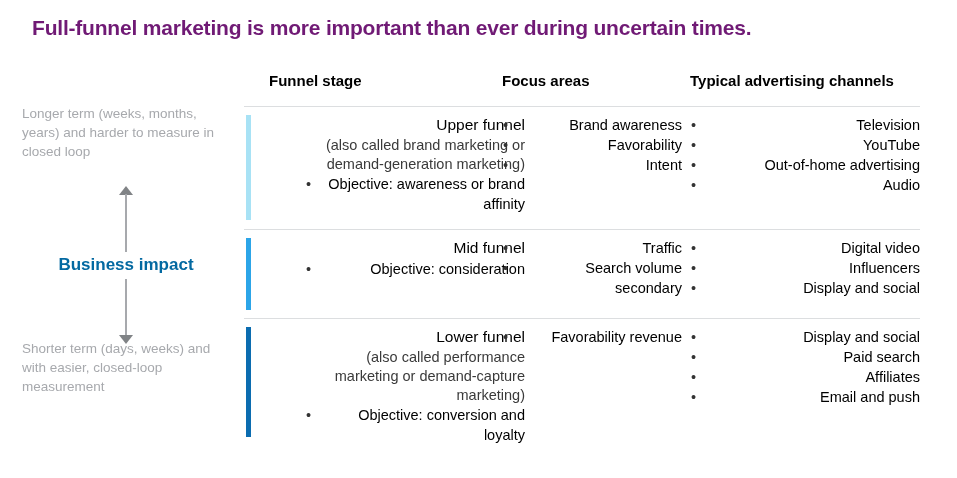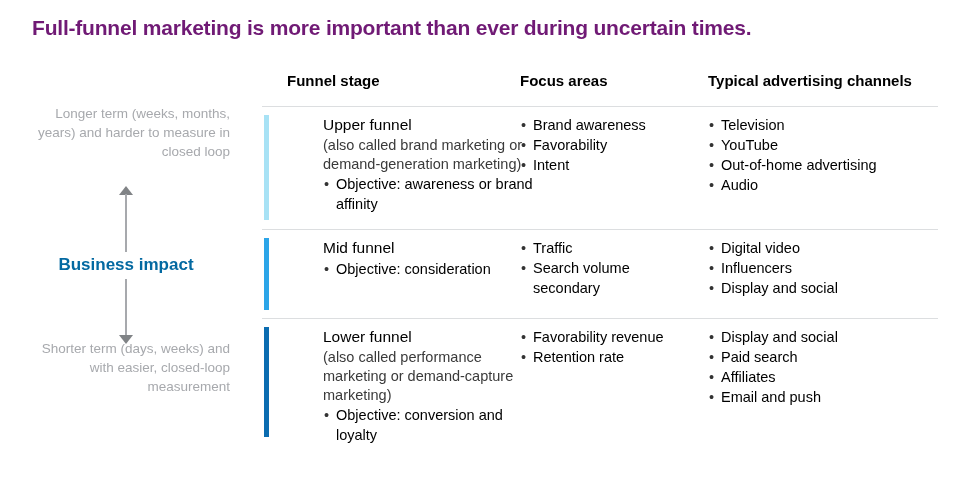--- a/index.html
+++ b/index.html
@@ -33,21 +33,21 @@
     position: absolute;
     left: 22px;
     top: 104px;
     width: 208px;
     height: 330px;
   }
   .axis-caption {
     position: absolute;
     left: 0;
     width: 208px;
-    text-align: right;
+    text-align: left;
     font-size: 13.5px;
     line-height: 19px;
     color: #a7a9ad;
   }
   .axis-caption.top { top: 0; }
   .axis-caption.bottom { top: 235px; }
 
   .axis-label {
     position: absolute;
     left: 0;
@@ -81,23 +81,24 @@
     border-bottom: 9px solid #808386;
   }
   .arrow-head-down {
     top: 231px;
     border-top: 9px solid #808386;
   }
 
   
   .table {
     position: absolute;
-    left: 262px;
+    left: 244px;
     top: 72px;
     width: 676px;
+    text-align: right;
   }
   .head-row {
     position: relative;
     height: 34px;
   }
   .col-head {
     position: absolute;
     top: 0;
     font-size: 15px;
     font-weight: bold;
@@ -258,21 +259,20 @@
       <div class="stage-name">Lower funnel</div>
       <div class="stage-alias">(also called performance marketing or demand-capture marketing)</div>
       <ul class="bullets">
         <li>Objective: conversion and loyalty</li>
       </ul>
     </div>
 
     <div class="cell cell-focus">
       <ul class="bullets">
         <li>Favorability revenue</li>
-        <li>Retention rate</li>
       </ul>
     </div>
 
     <div class="cell cell-channel">
       <ul class="bullets">
         <li>Display and social</li>
         <li>Paid search</li>
         <li>Affiliates</li>
         <li>Email and push</li>
       </ul>

